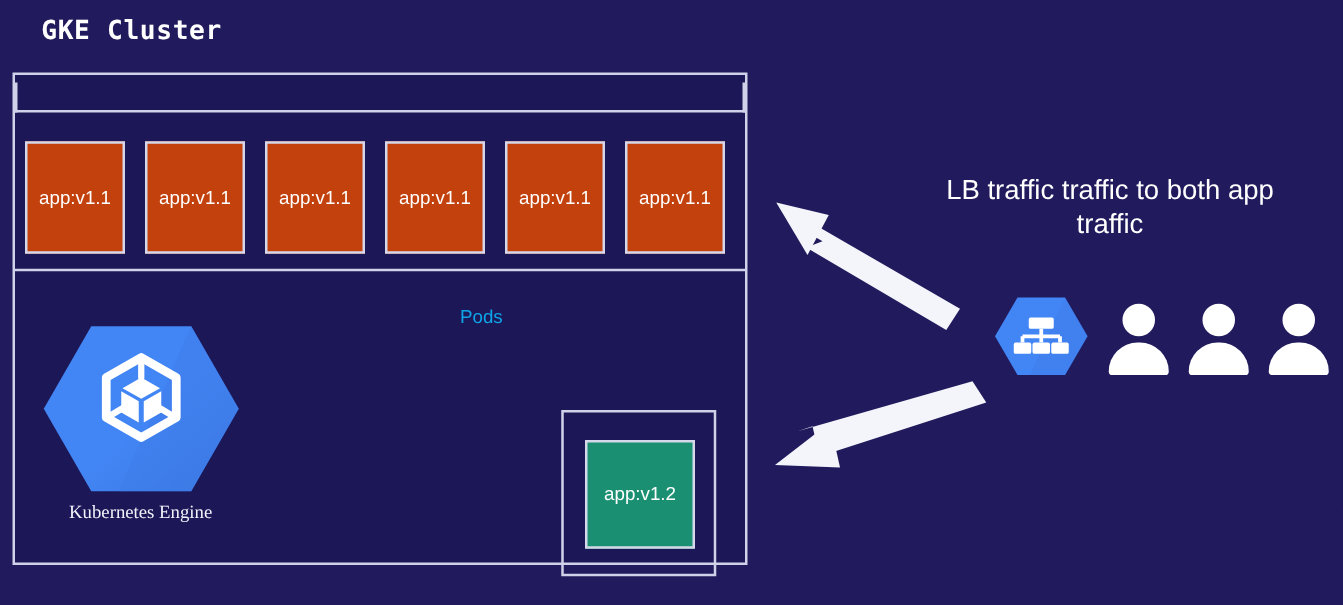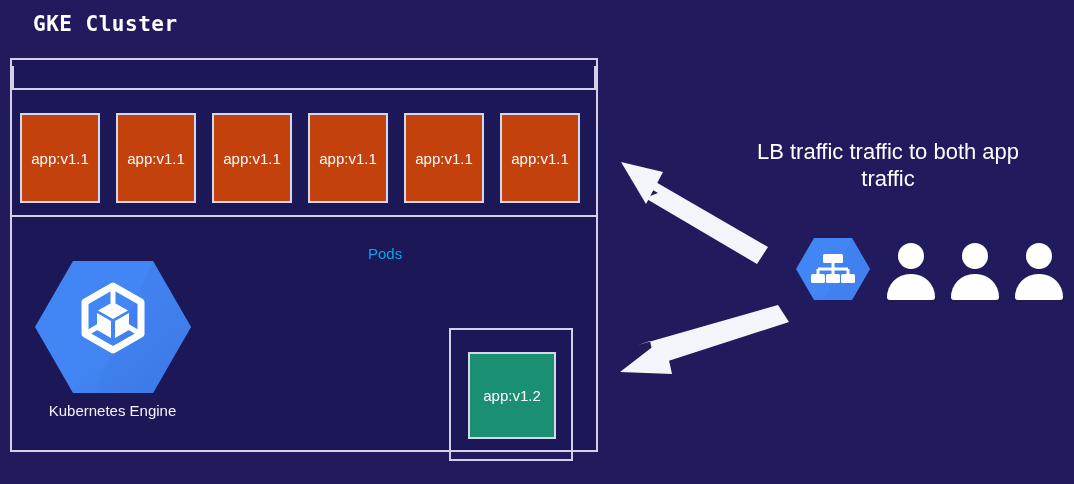--- a/index.html
+++ b/index.html
@@ -109,20 +109,21 @@
     position: relative;
     width: 160px;
     height: 138px;
     margin: 0 auto;
   }
   .gke-caption {
     margin-top: 6px;
     font-size: 15px;
     color: #f2f3fa;
     white-space: nowrap;
+    font-family: Liberation Serif, serif;
   }
 
   
   .green-container {
     position: absolute;
     left: 449px;
     top: 295px;
     width: 124px;
     height: 133px;
     border: 2px solid #cfd2e8;

